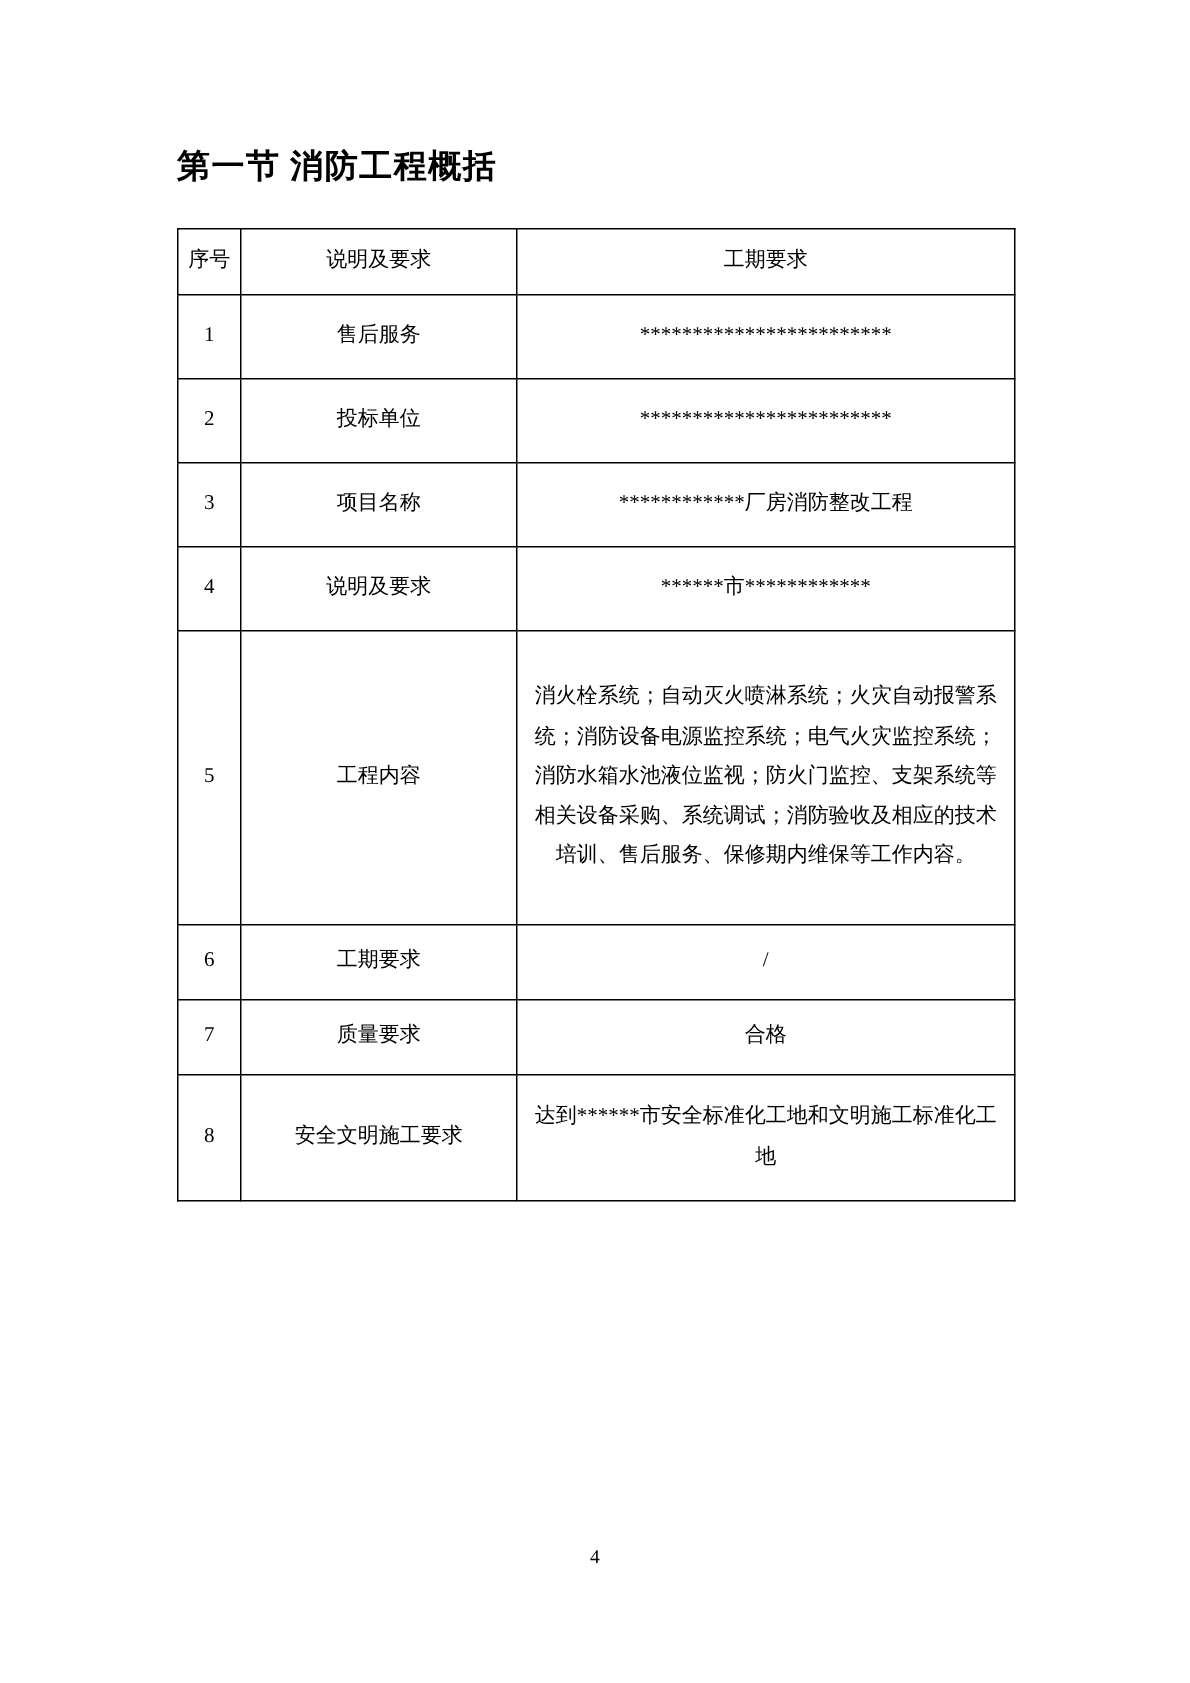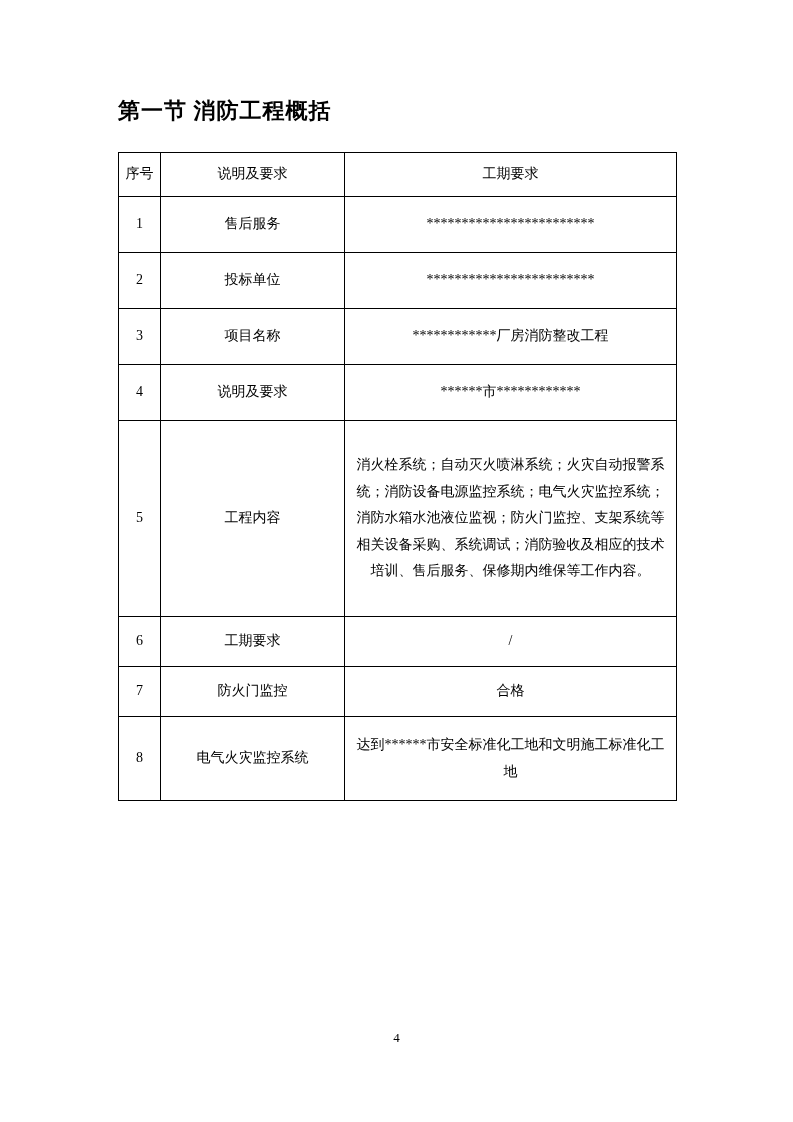--- a/index.html
+++ b/index.html
@@ -120,26 +120,26 @@
           <td>工程内容</td>
           <td class="desc-left">消火栓系统；自动灭火喷淋系统；火灾自动报警系统；消防设备电源监控系统；电气火灾监控系统；消防水箱水池液位监视；防火门监控、支架系统等相关设备采购、系统调试；消防验收及相应的技术培训、售后服务、保修期内维保等工作内容。</td>
         </tr>
         <tr class="row-short">
           <td>6</td>
           <td>工期要求</td>
           <td>/</td>
         </tr>
         <tr class="row-short">
           <td>7</td>
-          <td>防火门监控</td>
+          <td>质量要求</td>
           <td>合格</td>
         </tr>
         <tr class="row-medium">
           <td>8</td>
-          <td>电气火灾监控系统</td>
+          <td>安全文明施工要求</td>
           <td>达到******市安全标准化工地和文明施工标准化工地</td>
         </tr>
       </tbody>
     </table>
   </div>
 
   <div class="page-number">4</div>
 </div>
 
 </body></html>

